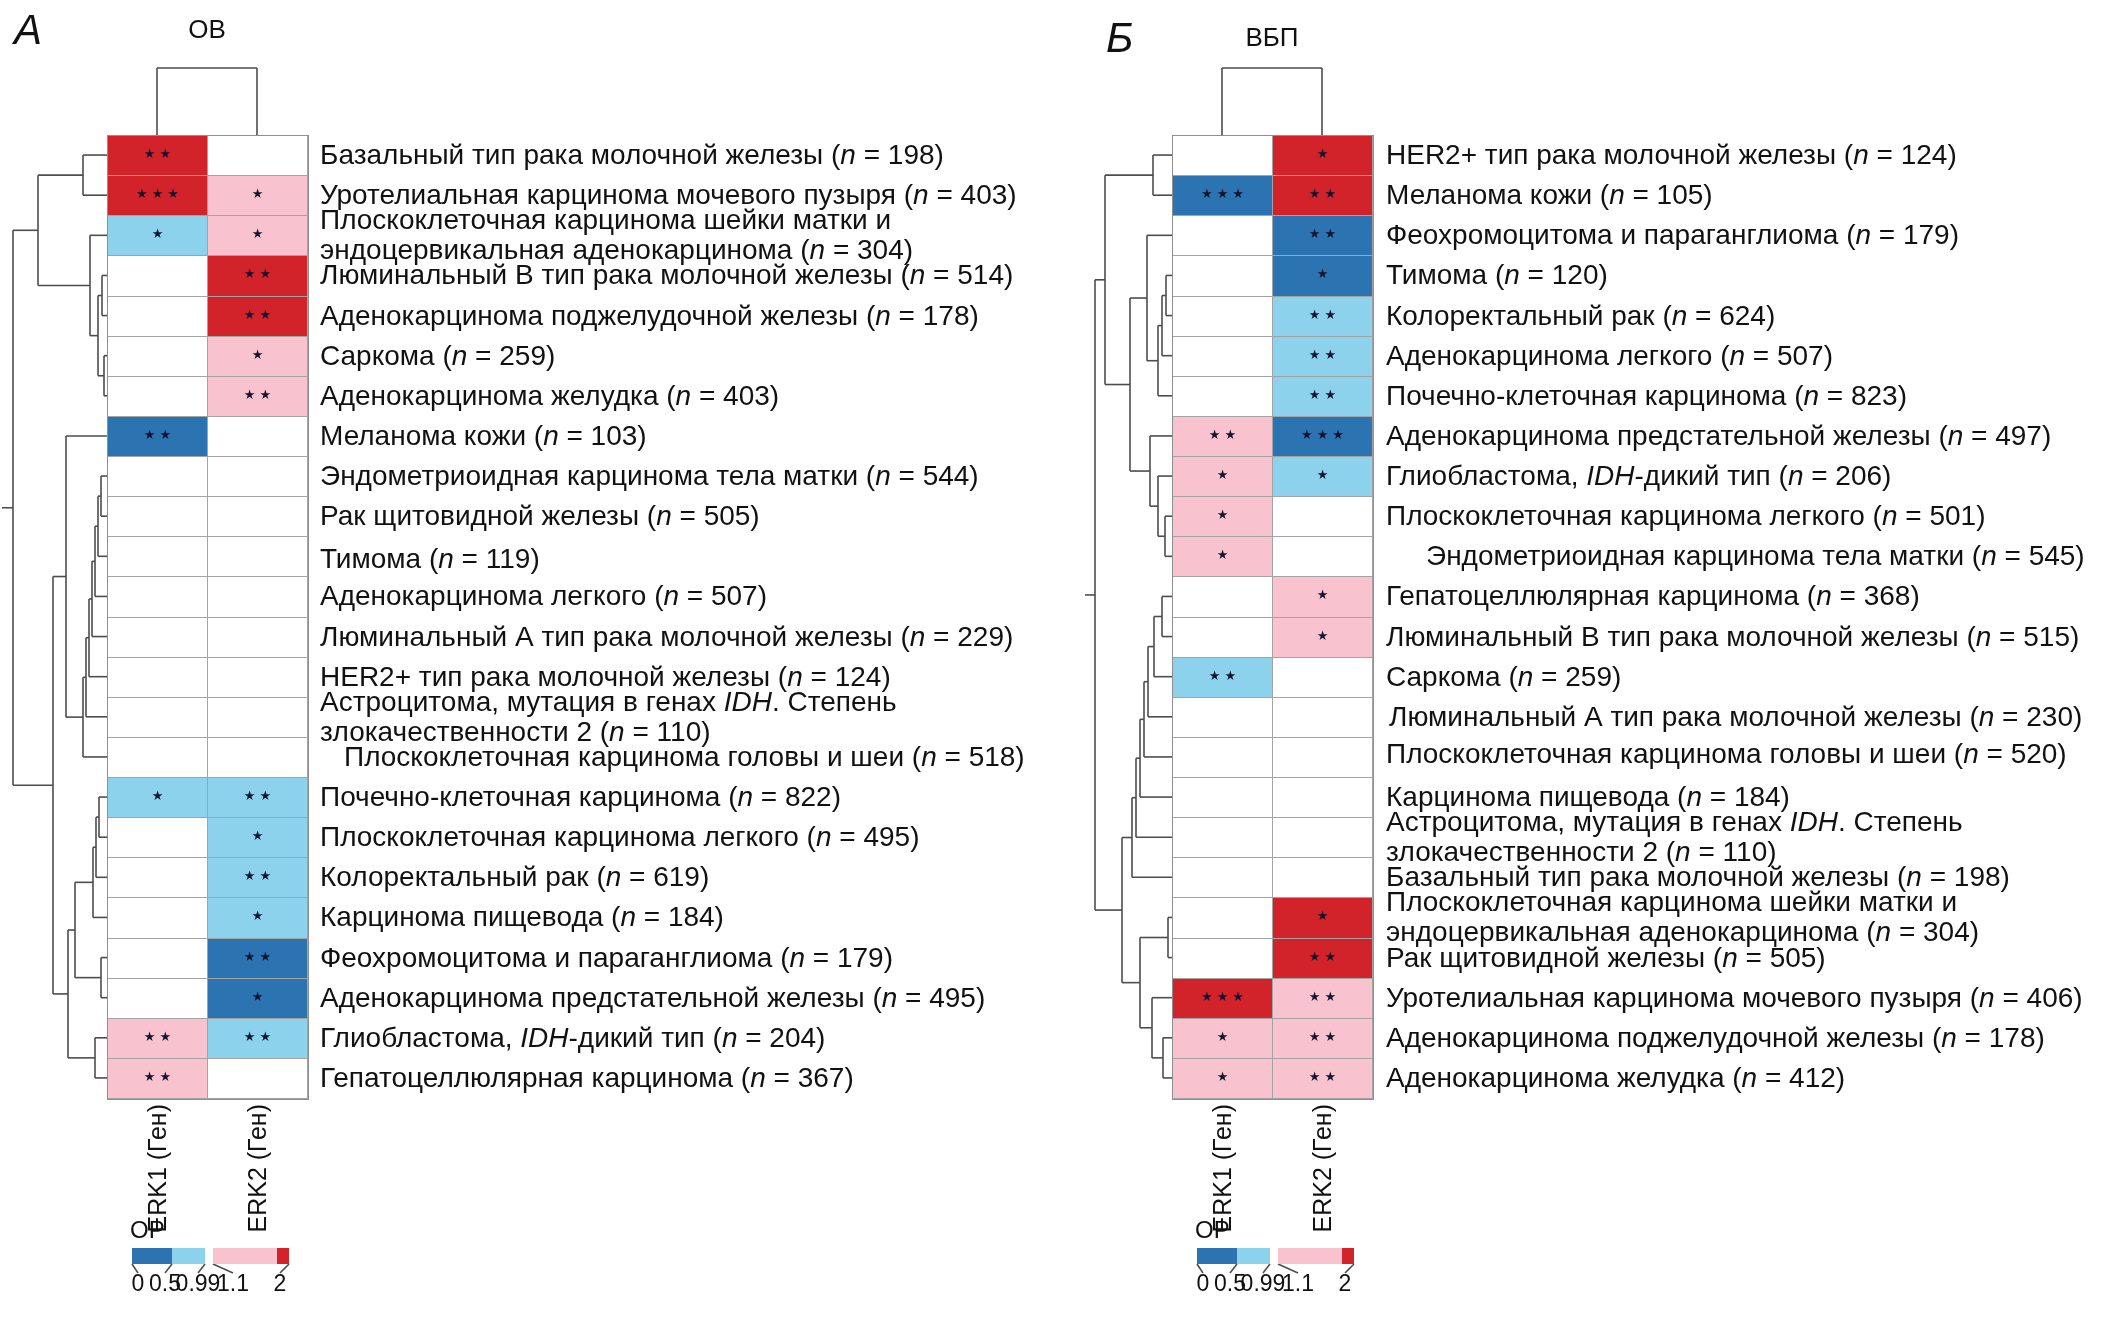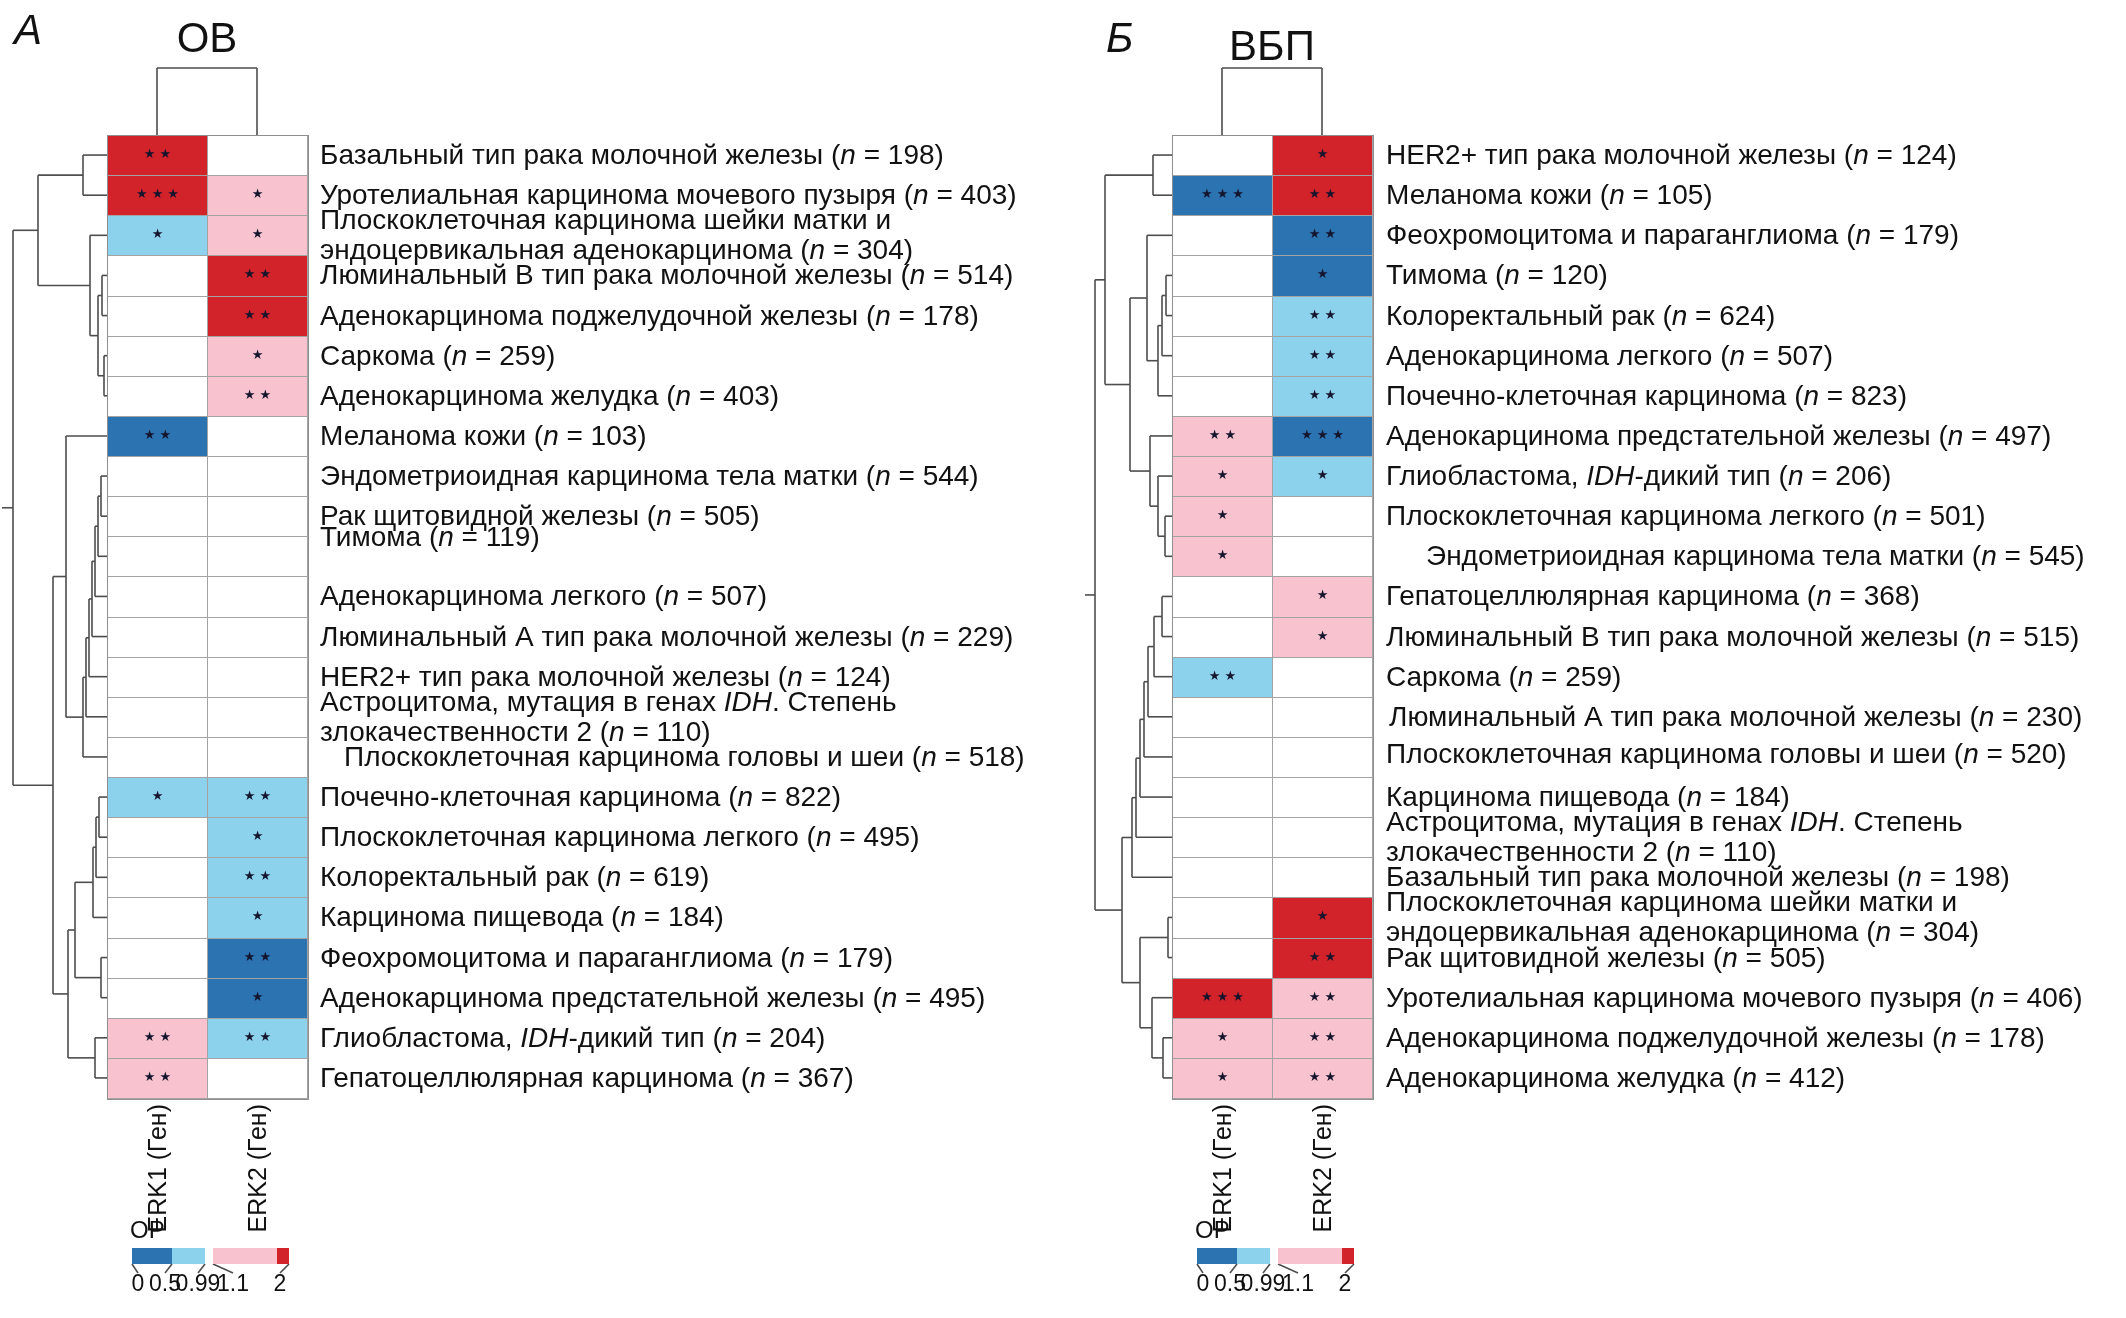--- a/index.html
+++ b/index.html
@@ -1,20 +1,20 @@
 <!DOCTYPE html>
 <html><head>
 <meta charset="utf-8">
 <style>
   html,body{margin:0;padding:0;}
   body{width:2126px;height:1318px;background:#ffffff;position:relative;overflow:hidden;
        font-family:"Liberation Sans", sans-serif;color:#111;}
   #overlay{position:absolute;left:0;top:0;width:2126px;height:1318px;z-index:1;}
   .plabel{position:absolute;font-style:italic;font-size:42px;z-index:3;}
-  .ptitle{position:absolute;width:200px;text-align:center;font-size:42px;z-index:3;}
+  .ptitle{position:absolute;width:200px;text-align:center;font-size:26px;z-index:3;}
   .heat{position:absolute;z-index:2;border:1px solid #8f8f8f;box-sizing:content-box;}
   .cell{position:absolute;box-sizing:border-box;border-right:1px solid #a3a3a3;border-bottom:1px solid #a3a3a3;
         display:flex;align-items:center;justify-content:center;}
   .cell:nth-child(odd){border-left:none;}
   .sig{font-family:"DejaVu Sans", sans-serif;font-size:13px;letter-spacing:4px;color:#14142d;
        transform:translate(2px,-2px);}
   .rowlabel{position:absolute;font-size:28px;line-height:30px;white-space:pre-line;z-index:3;
             transform:translateY(-50%);}
   .collabel{position:absolute;width:150px;height:34px;line-height:34px;text-align:right;
             font-size:25px;transform:rotate(-90deg);z-index:3;}
@@ -389,21 +389,21 @@
       <div class="rowlabel" style="left: 320px; top: 195.188px;">Уротелиальная карцинома мочевого пузыря (<i>n</i> = 403)</div>
       <div class="rowlabel" style="left: 320px; top: 235.312px;">Плоскоклеточная карцинома шейки матки и
 эндоцервикальная аденокарцинома (<i>n</i> = 304)</div>
       <div class="rowlabel" style="left: 320px; top: 275.438px;">Люминальный В тип рака молочной железы (<i>n</i> = 514)</div>
       <div class="rowlabel" style="left: 320px; top: 315.562px;">Аденокарцинома поджелудочной железы (<i>n</i> = 178)</div>
       <div class="rowlabel" style="left: 320px; top: 355.688px;">Саркома (<i>n</i> = 259)</div>
       <div class="rowlabel" style="left: 320px; top: 395.812px;">Аденокарцинома желудка (<i>n</i> = 403)</div>
       <div class="rowlabel" style="left: 320px; top: 435.938px;">Меланома кожи (<i>n</i> = 103)</div>
       <div class="rowlabel" style="left: 320px; top: 476.062px;">Эндометриоидная карцинома тела матки (<i>n</i> = 544)</div>
       <div class="rowlabel" style="left: 320px; top: 516.188px;">Рак щитовидной железы (<i>n</i> = 505)</div>
-      <div class="rowlabel" style="left: 320px; top: 537px;">Тимома (<i>n</i> = 119)</div>
+      <div class="rowlabel" style="left: 320px; top: 559px;">Тимома (<i>n</i> = 119)</div>
       <div class="rowlabel" style="left: 320px; top: 596.438px;">Аденокарцинома легкого (<i>n</i> = 507)</div>
       <div class="rowlabel" style="left: 320px; top: 636.562px;">Люминальный А тип рака молочной железы (<i>n</i> = 229)</div>
       <div class="rowlabel" style="left: 320px; top: 676.688px;">HER2+ тип рака молочной железы (<i>n</i> = 124)</div>
       <div class="rowlabel" style="left: 320px; top: 716.812px;">Астроцитома, мутация в генах <i>IDH</i>. Степень
 злокачественности 2 (<i>n</i> = 110)</div>
       <div class="rowlabel" style="left: 320px; top: 756.938px; margin-left: 24px;">Плоскоклеточная карцинома головы и шеи (<i>n</i> = 518)</div>
       <div class="rowlabel" style="left: 320px; top: 797.062px;">Почечно-клеточная карцинома (<i>n</i> = 822)</div>
       <div class="rowlabel" style="left: 320px; top: 837.188px;">Плоскоклеточная карцинома легкого (<i>n</i> = 495)</div>
       <div class="rowlabel" style="left: 320px; top: 877.312px;">Колоректальный рак (<i>n</i> = 619)</div>
       <div class="rowlabel" style="left: 320px; top: 917.438px;">Карцинома пищевода (<i>n</i> = 184)</div>

